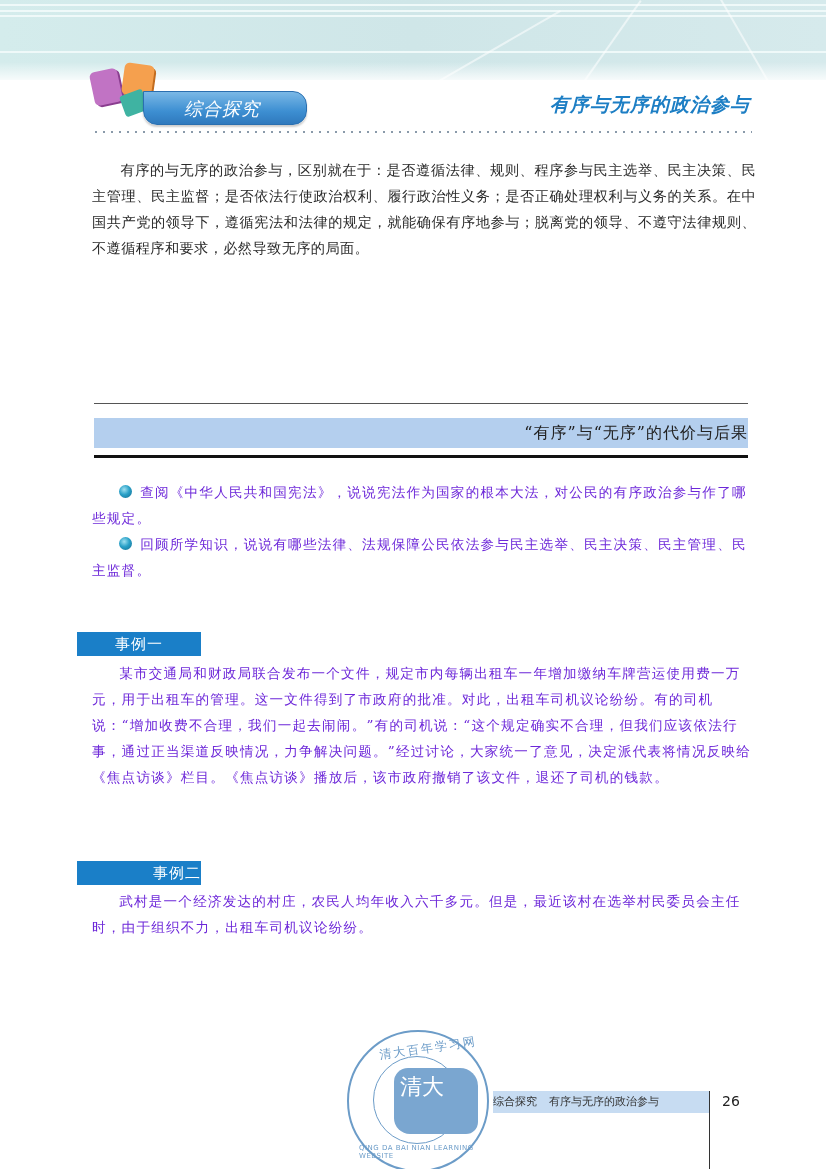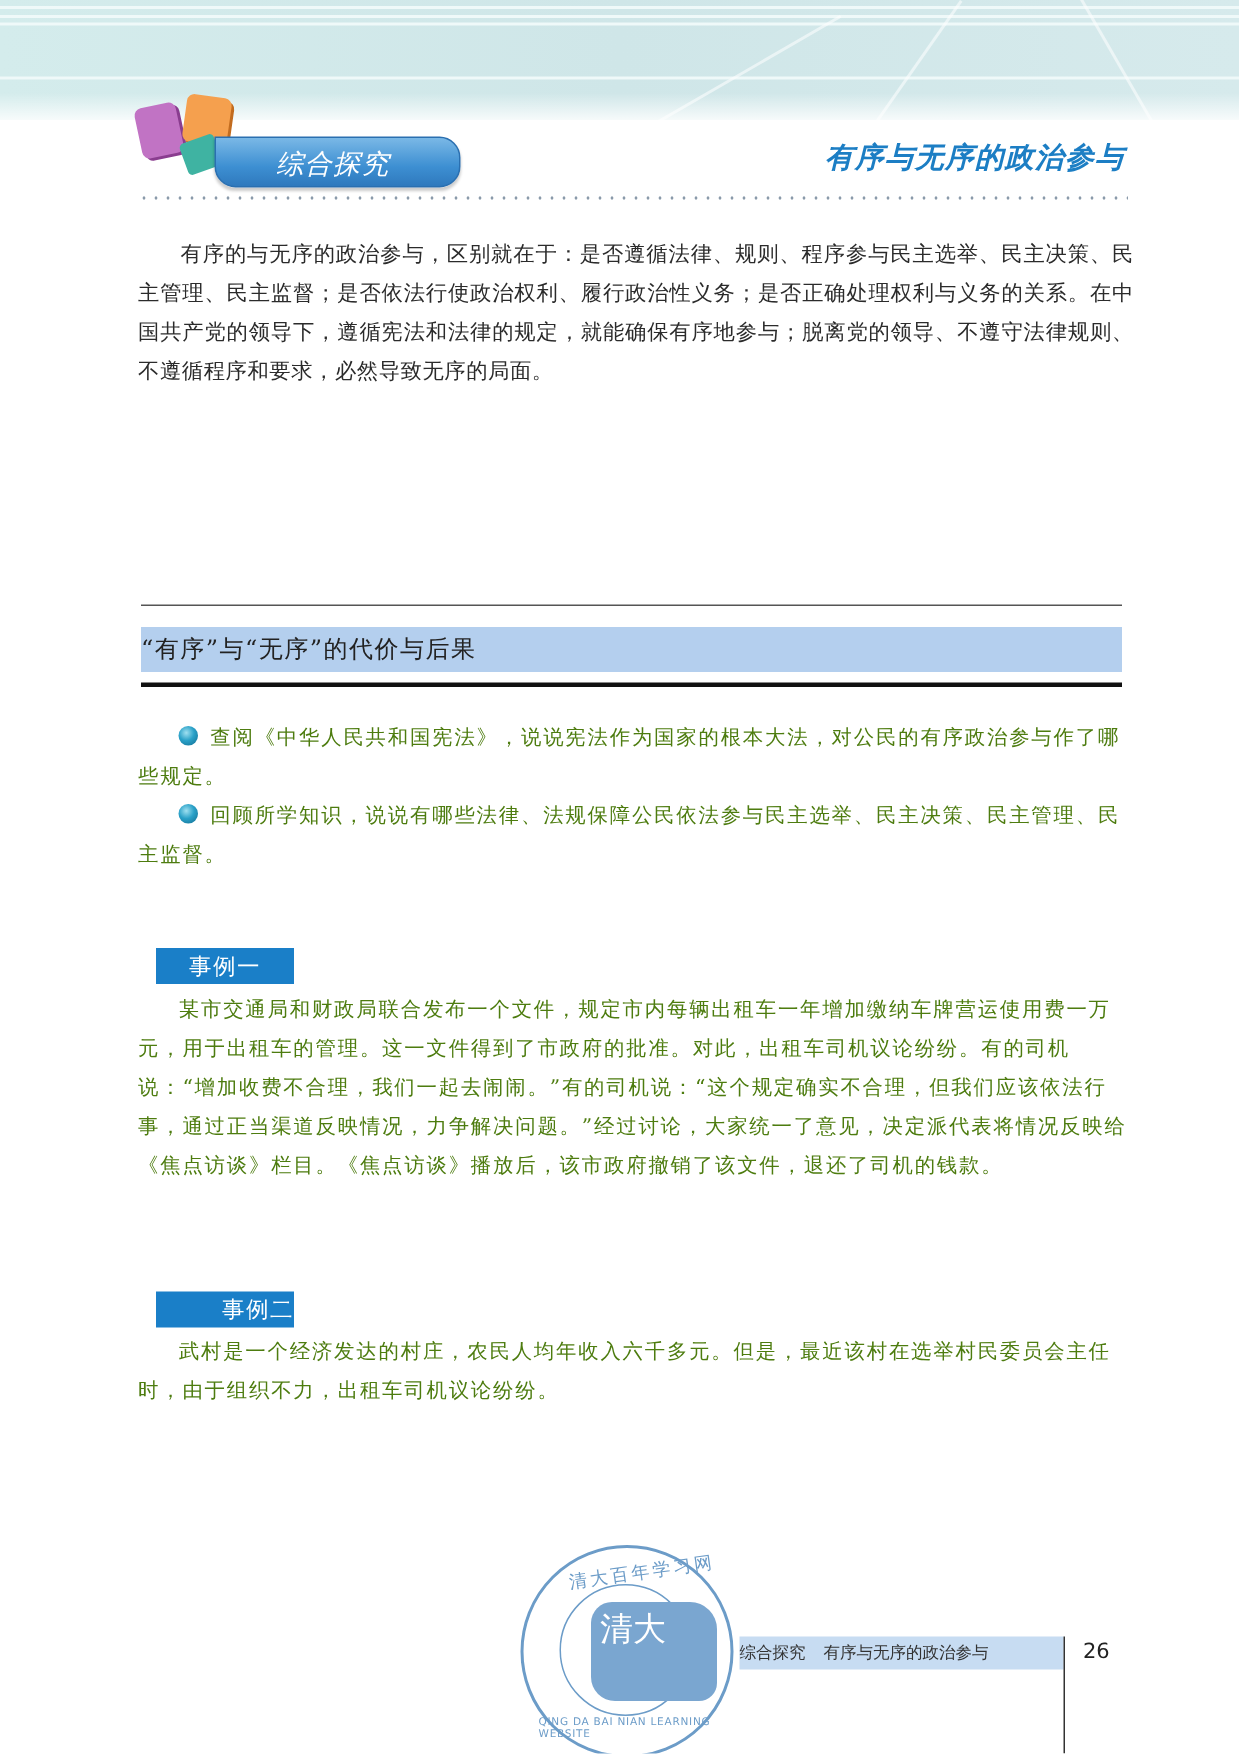--- a/index.html
+++ b/index.html
@@ -54,37 +54,37 @@
     font-size:14.2px; line-height:26px; letter-spacing:0.4px;
     color:#2b2b2b; text-align:justify;
   }
   .body-text p { margin:0; text-indent:2em; }
 
   .rule-thin { position:absolute; left:94px; width:654px; height:1px; background:#555; }
   .rule-thick { position:absolute; left:94px; width:654px; height:3px; background:#111; }
   .topic-bar {
     position:absolute; left:94px; top:418px; width:654px; height:30px;
     background:#b4cfee;
-    text-align:left; font-size:16px; line-height:30px; letter-spacing:1px; color:#222;
+    text-align:right; font-size:16px; line-height:30px; letter-spacing:1px; color:#222;
   }
 
   .task-text {
     position:absolute; left:92px; width:664px;
-    font-size:13.6px; line-height:26px; letter-spacing:1.2px; color:#4d7c0f;
+    font-size:13.6px; line-height:26px; letter-spacing:1.2px; color:#6d28d9;
     font-family:"DejaVu Serif", serif;
   }
   .task-text p { margin:0 0 0 0; text-indent:2em; position:relative; }
   .bullet {
     display:inline-block; width:13px; height:13px; border-radius:50%;
     background: radial-gradient(circle at 40% 35%, #9fe0f0 0%, #2aa1c8 45%, #106a8e 100%);
     vertical-align:-1px; margin-right:8px;
   }
 
   .case-label {
-    position:absolute; left:104px; width:92px; height:24px;
+    position:absolute; left:77px; width:124px; height:24px;
     background:#1a7fc8; color:#ffffff;
     font-family:"DejaVu Sans", sans-serif; font-size:15px; line-height:24px;
     text-align:center; letter-spacing:1px;
   }
 
   .seal {
     position:absolute; left:347px; top:1030px; width:138px; height:138px;
     border-radius:50%; border:2px solid #6c9cc8;
     background:#ffffff;
   }

